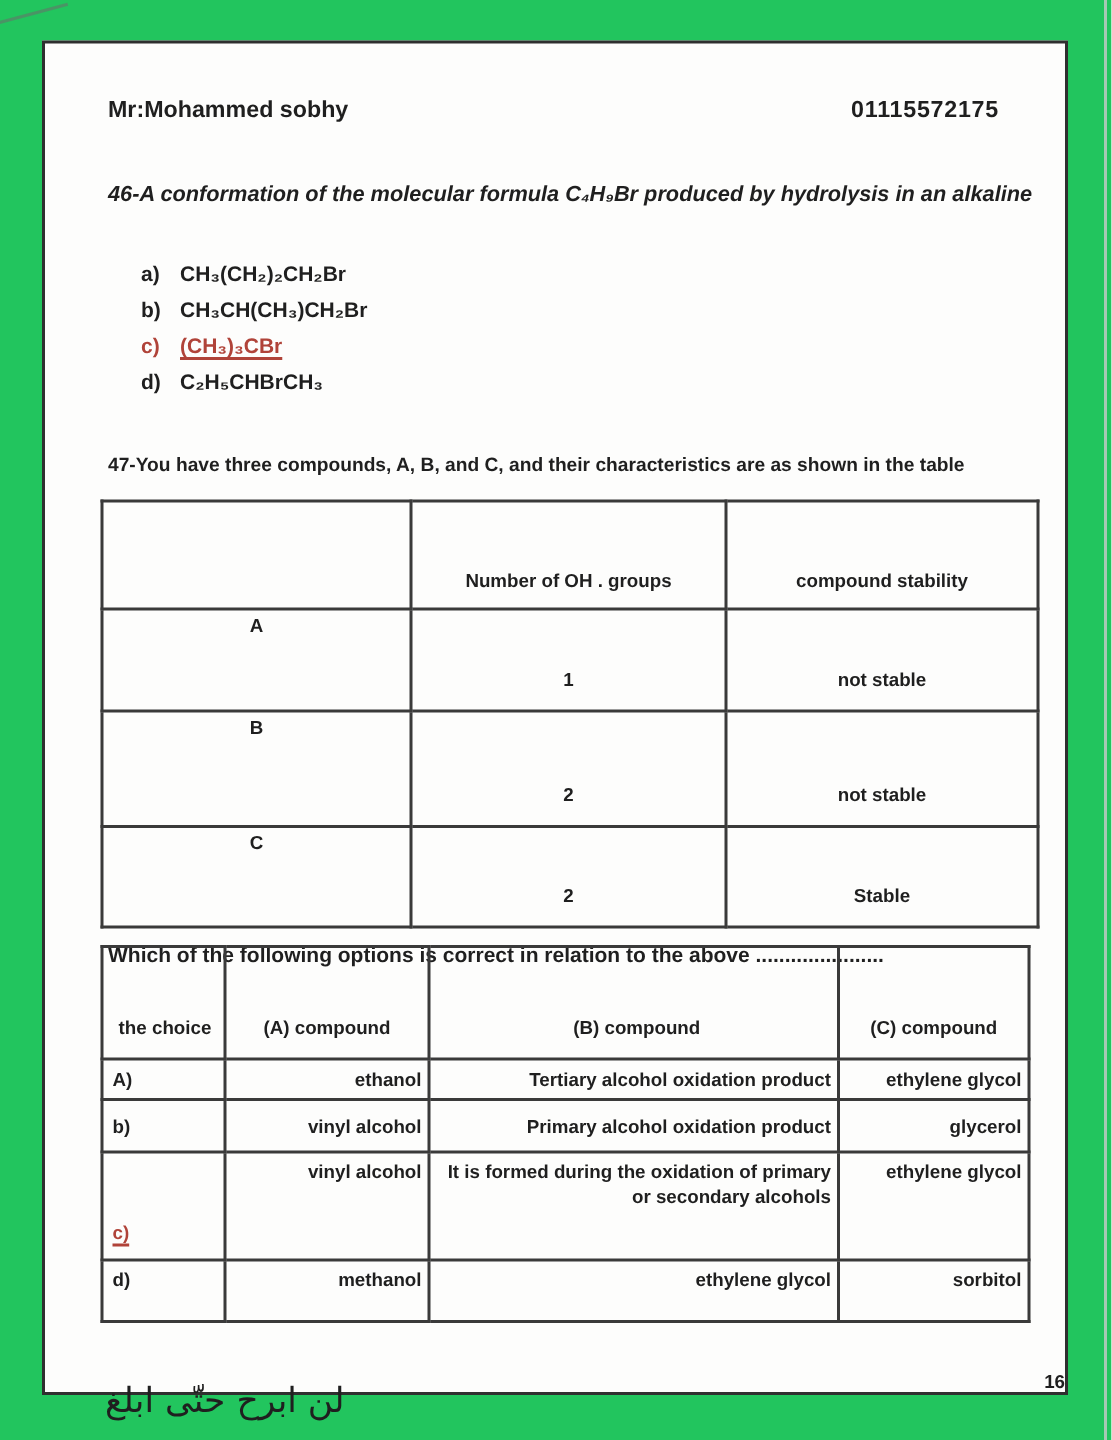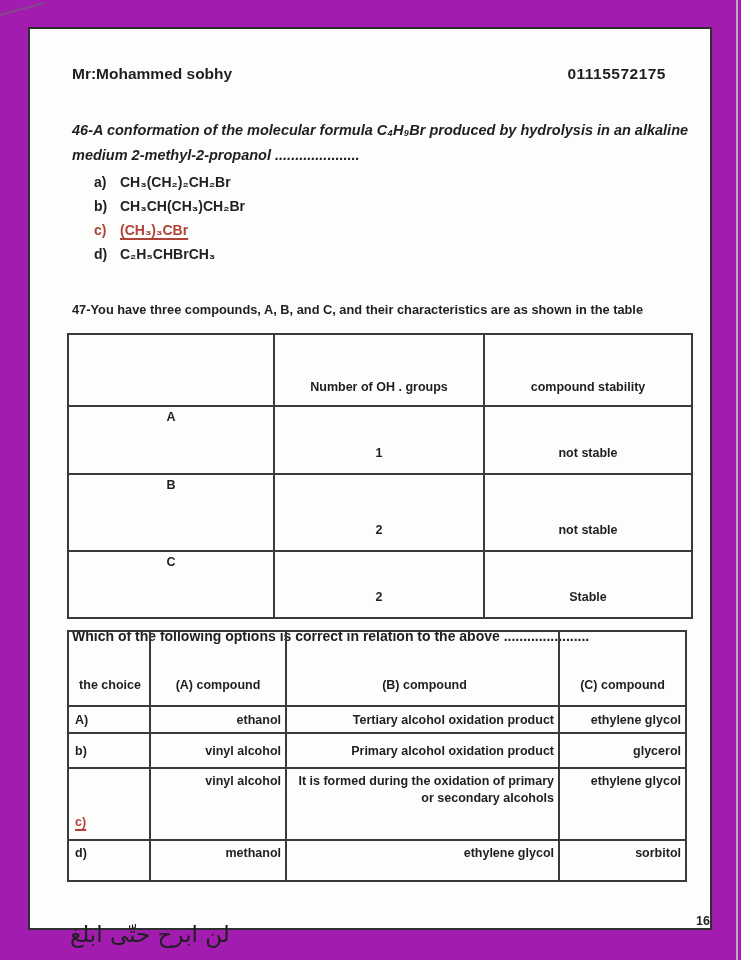--- a/index.html
+++ b/index.html
@@ -1,18 +1,18 @@
 <!DOCTYPE html>
 <html><head>
 <meta charset="utf-8">
 <style>
   html,body { margin:0; padding:0; background:#f2f2f0; }
   .page {
     position:relative; width:741px; height:960px; margin:0 auto;
-    background:#a21caf; overflow:hidden;
+    background:#22c55e; overflow:hidden;
     font-family:"Liberation Sans","DejaVu Sans",sans-serif;
     font-weight:700; color:#1f1f1f;
     -webkit-font-smoothing:antialiased;
   }
   .frame {
     position:absolute; left:28px; top:27px; width:680px; height:899px;
     border:2px solid #2f2f2f; background:#fdfdfc;
   }
   .corner-mark {
     position:absolute; left:-2px; top:8px; width:48px; height:2px;
@@ -76,21 +76,20 @@
   <div class="corner-mark"></div>
   <div class="scan-edge-right"></div>
 
   <div class="frame">
 
     <span class="hdr-left">Mr:Mohammed sobhy</span>
     <span class="hdr-right">01115572175</span>
 
     <div class="q46">
       <div>46-A conformation of the molecular formula C₄H₉Br produced by hydrolysis in an alkaline</div>
-      <div>medium 2-methyl-2-propanol .....................</div>
     </div>
 
     <div class="opts">
       <div class="opt">
         <span class="opt-label">a)</span>
         <span>CH₃(CH₂)₂CH₂Br</span>
       </div>
       <div class="opt">
         <span class="opt-label">b)</span>
         <span>CH₃CH(CH₃)CH₂Br</span>

